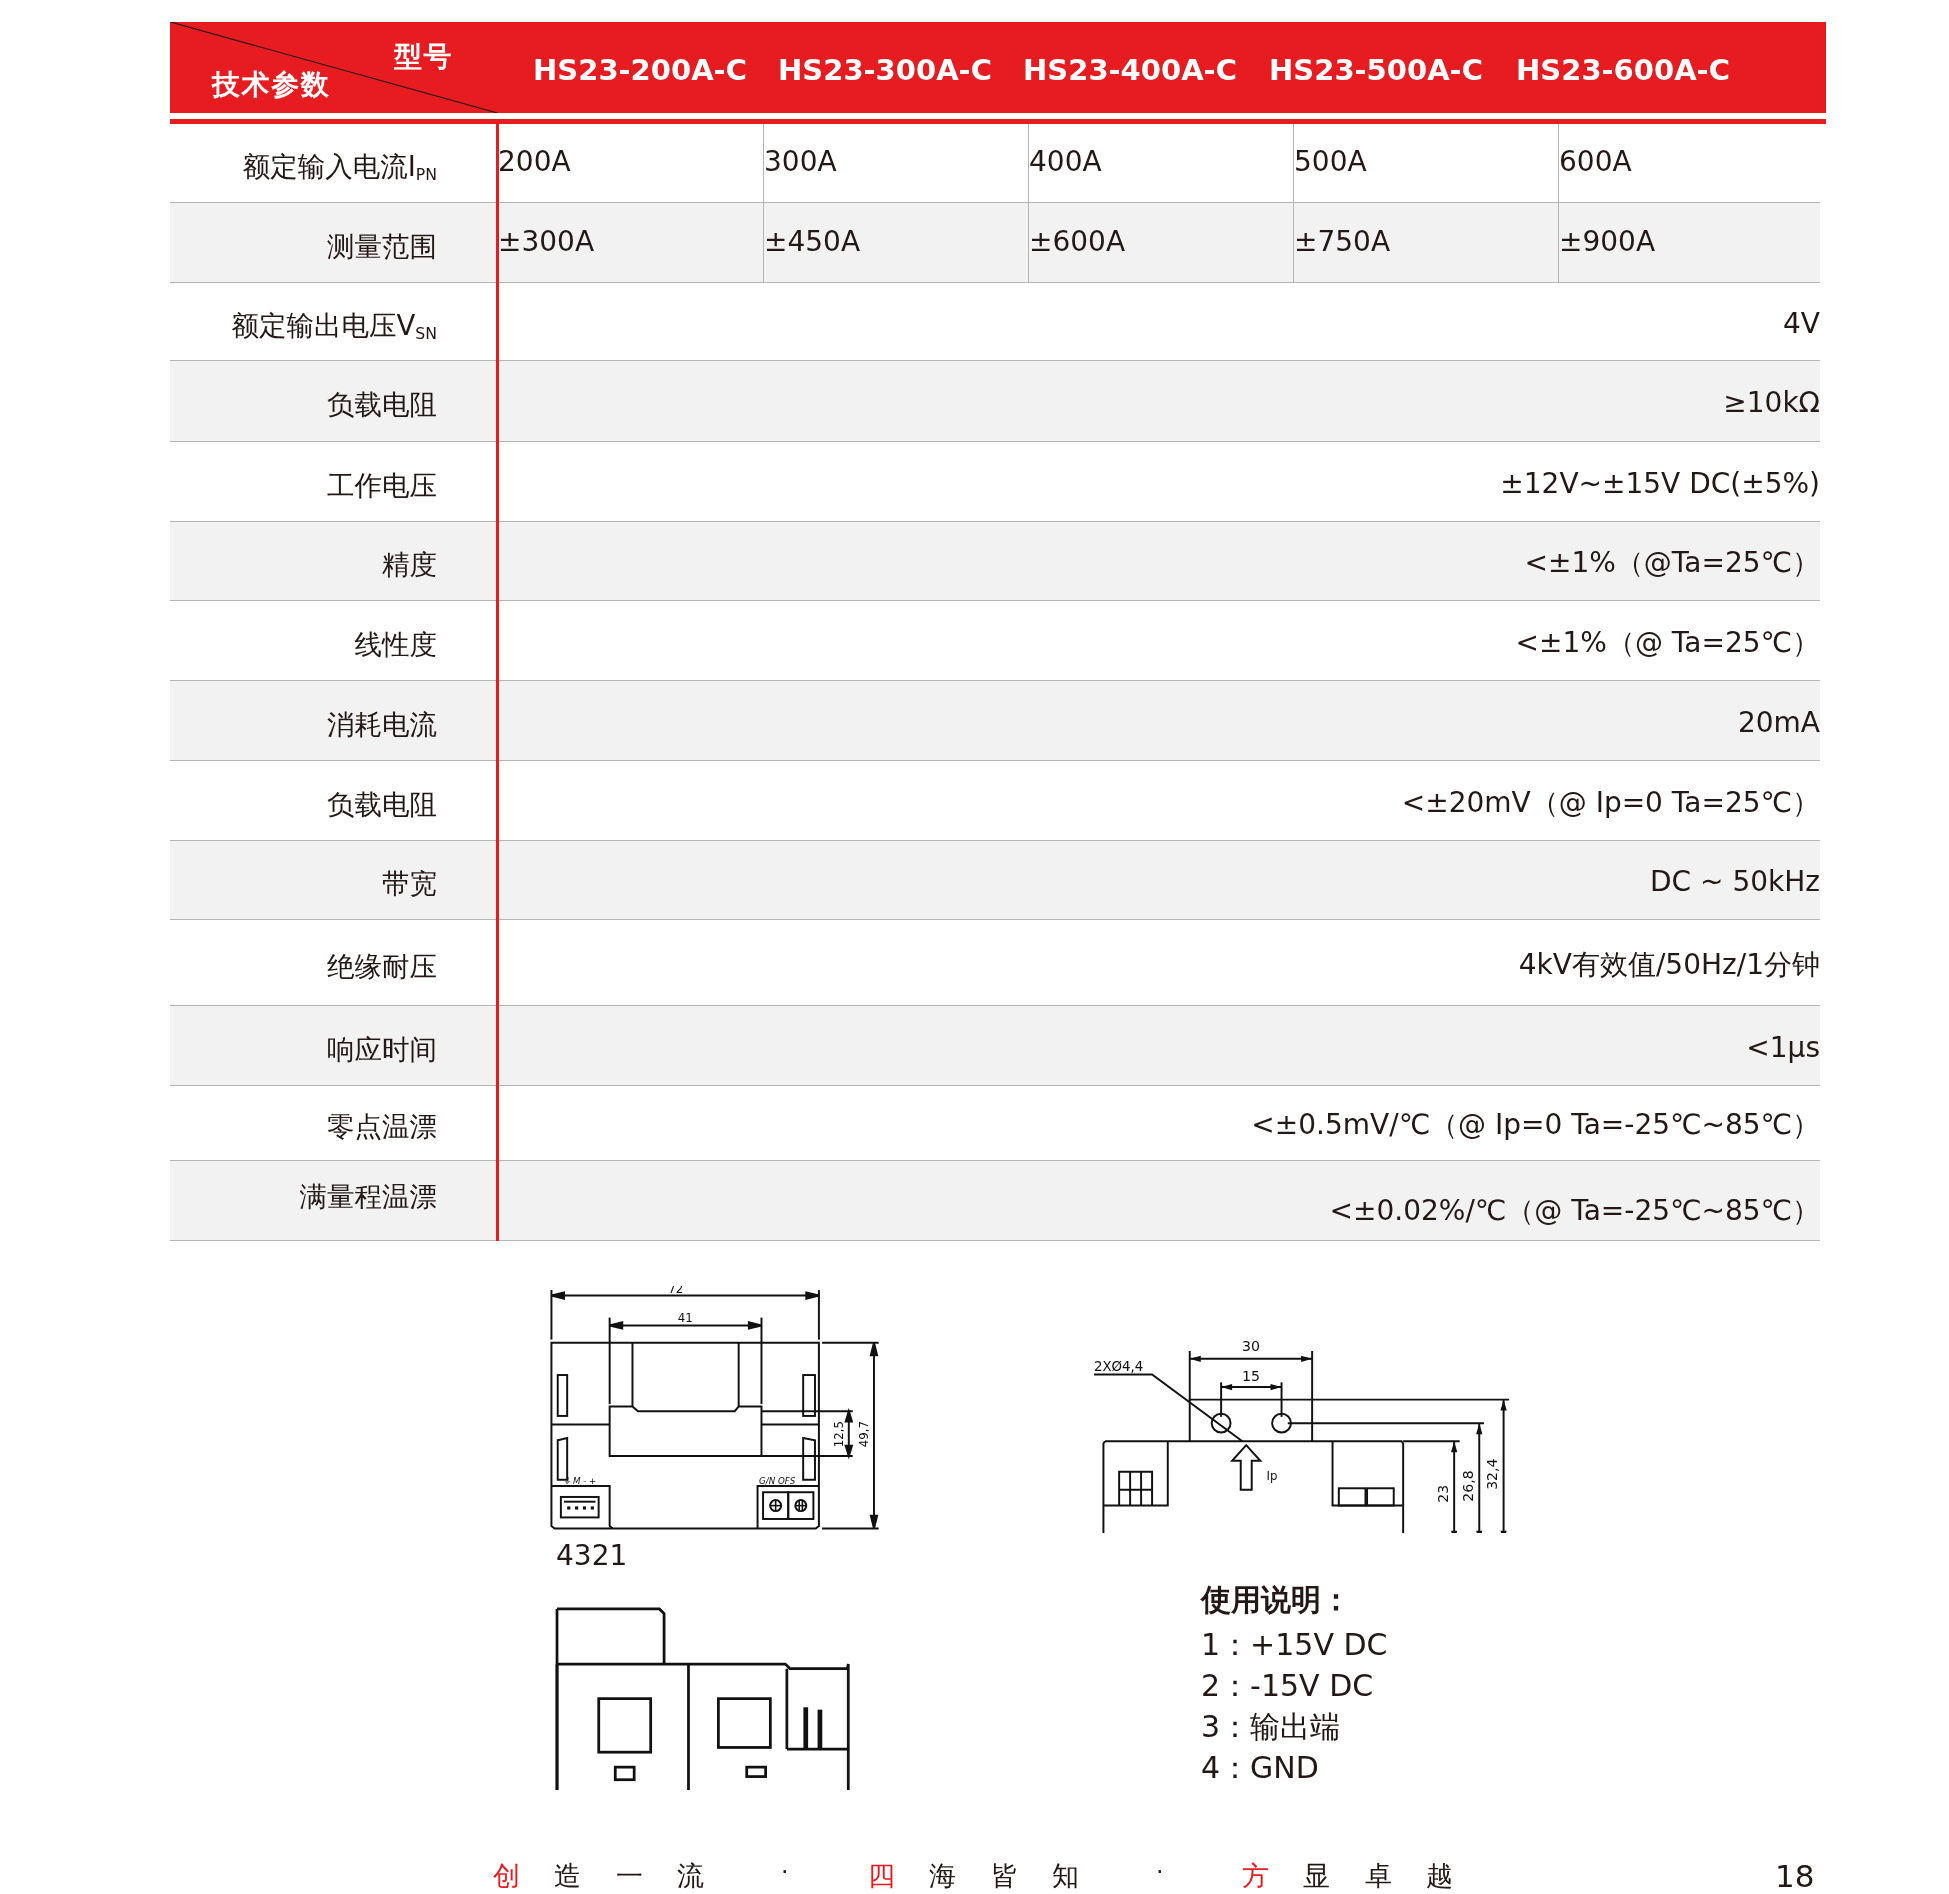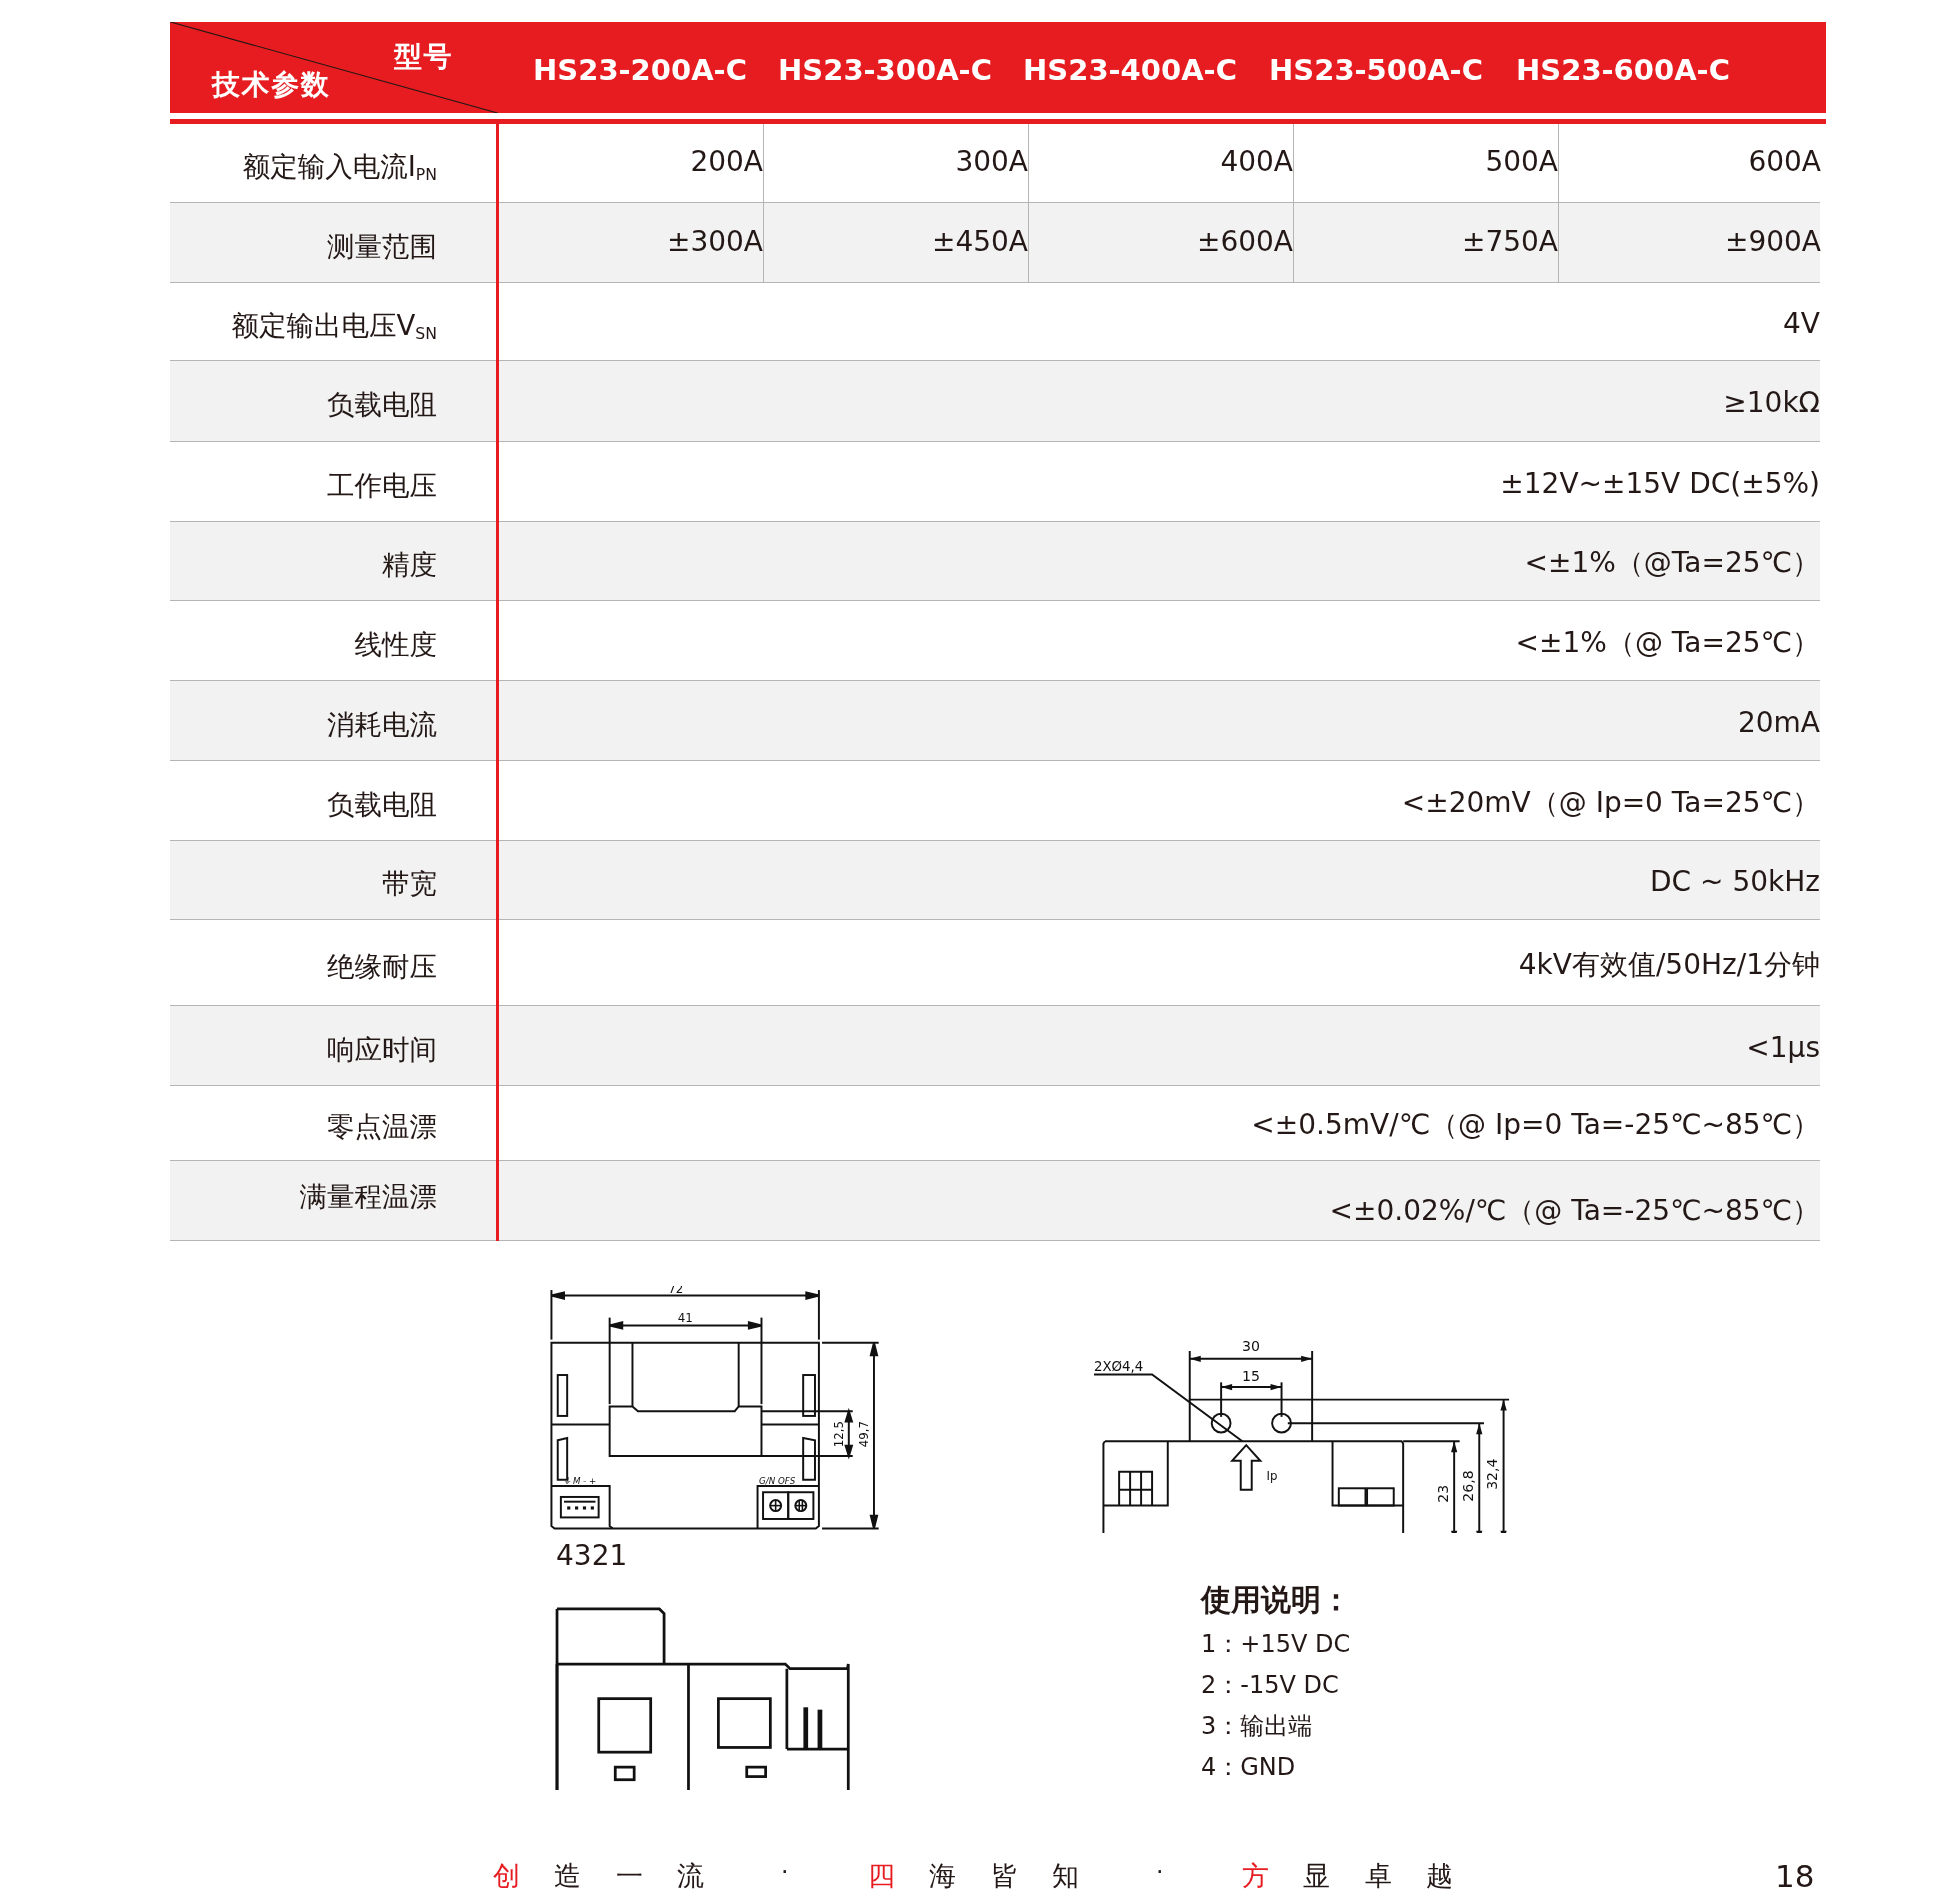--- a/index.html
+++ b/index.html
@@ -15,33 +15,33 @@
   .hdr-underline { position: absolute; left: 170px; top: 119px; width: 1656px; height: 4.7px; background: #e61c21; }
 
   
   .tbl { position: absolute; left: 170px; top: 124px; width: 1650px; }
   .row { position: absolute; left: 0; width: 1650px; border-bottom: 1.6px solid #b5b5b5; }
   .row.shade { background: #f2f2f2; }
   .row-label { position: absolute; right: calc(1650px - 267px); top: 50%; transform: translateY(-40%); font-size: 27.5px; white-space: nowrap; text-align: right; color: #231815; }
   .row-label sub { font-size: 15.7px; vertical-align: -4.7px; }
   .row-value { position: absolute; left: 316px; right: 0; top: 50%; transform: translateY(-45%); text-align: right; font-size: 28px; white-space: nowrap; color: #231815; }
   .cell { position: absolute; top: 0; bottom: 0; border-left: 1.6px solid #b5b5b5; }
-  .cell-text { position: absolute; left: 0; right: 0; top: 50%; transform: translateY(-55%); text-align: right; font-size: 28px; color: #231815; white-space: nowrap; }
+  .cell-text { position: absolute; left: 0; right: 0; top: 50%; transform: translateY(-55%); text-align: left; font-size: 28px; color: #231815; white-space: nowrap; }
   .red-divider { position: absolute; left: 496px; top: 122px; width: 3.1px; height: 1119px; background: #e61c21; }
 
   
   .drawing { position: absolute; }
   .drawing svg { display: block; }
   .dim-text { font-family: "DejaVu Sans", sans-serif; fill: #111; }
   .pin-label { position: absolute; left: 556px; top: 1539px; font-size: 28px; color: #231815; }
 
   
   .usage { position: absolute; left: 1201px; top: 1580px; }
   .usage-title { font-size: 30px; font-weight: bold; color: #231815; margin-bottom: 4.7px; line-height: 39px; }
-  .usage-item { font-size: 24px; color: #231815; line-height: 41px; white-space: nowrap; }
+  .usage-item { font-size: 30px; color: #231815; line-height: 41px; white-space: nowrap; }
 
   
   .footer { position: absolute; top: 1858px; left: 0; width: 1950px; height: 36px; }
   .slogan-char { position: absolute; top: 0; font-size: 27px; color: #231815; }
   .slogan-char.red { color: #e61c21; }
   .slogan-dot { position: absolute; top: 0; font-size: 23.6px; color: #231815; }
   .page-num { position: absolute; left: 1775px; top: 0; font-size: 31px; color: #231815; }
 </style>
 </head>
 <body>

